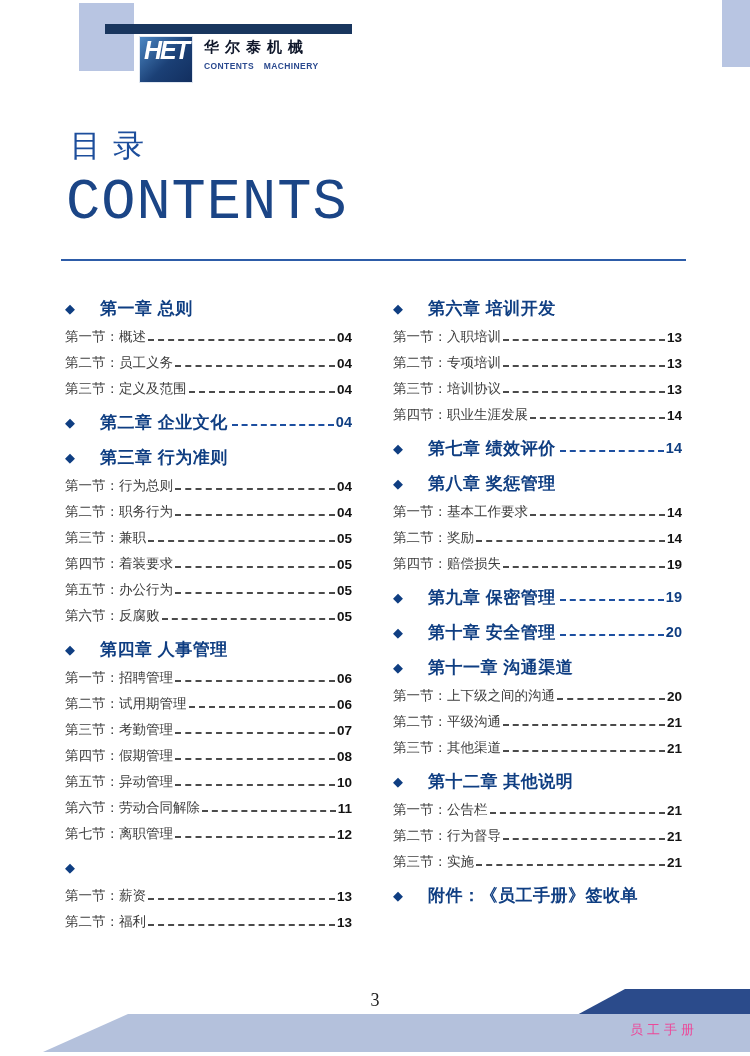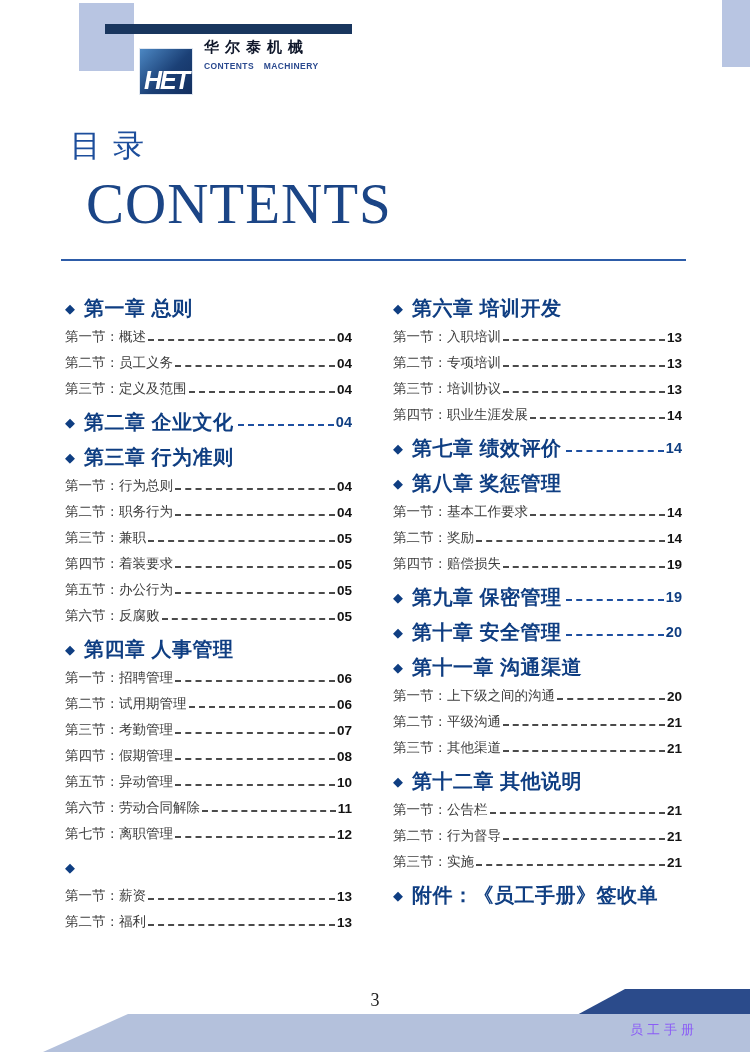--- a/index.html
+++ b/index.html
@@ -5,60 +5,60 @@
   html,body{margin:0;padding:0;background:#e8e8e8;}
   .page{position:relative;width:750px;height:1056px;background:#ffffff;margin:0 auto;
         overflow:hidden;font-family:"Liberation Sans",sans-serif;}
 
   
   .square-left{position:absolute;left:79px;top:3px;width:55px;height:68px;background:#b8c5e2;}
   .square-right{position:absolute;left:722px;top:0;width:28px;height:67px;background:#b8c5e2;}
   .top-bar{position:absolute;left:105px;top:24px;width:247px;height:10px;background:#19365e;}
   .logo-box{position:absolute;left:139px;top:36px;width:54px;height:47px;
             background:linear-gradient(135deg,#4e8ac6 0%,#1b4076 55%,#122e5e 100%);
-            display:flex;align-items:flex-end;justify-content:center;box-shadow:0 0 0 1px #dfe6f0 inset;margin-top:12px;}
+            display:flex;align-items:flex-start;justify-content:center;box-shadow:0 0 0 1px #dfe6f0 inset;}
   .logo-text{color:#ffffff;font-weight:bold;font-style:italic;font-size:25px;letter-spacing:-2px;}
   .company{position:absolute;left:204px;top:38px;}
   .company-cn{font-size:15px;font-weight:bold;color:#0f172a;letter-spacing:6px;white-space:nowrap;}
   .company-en{font-size:8.5px;font-weight:bold;color:#2b4a8f;letter-spacing:0.4px;word-spacing:7px;
               margin-top:4px;white-space:nowrap;}
 
   
   .title-cn{position:absolute;left:70px;top:129px;font-size:31px;font-weight:400;color:#1d4e9c;
             letter-spacing:12px;line-height:1.1;}
-  .title-en{position:absolute;left:66px;top:175px;font-family:Liberation Serif, serif;font-size:57px;
-            color:#1b4586;letter-spacing:1px;line-height:1;margin-left:20px;}
+  .title-en{position:absolute;left:66px;top:175px;font-family:Liberation Mono, monospace;font-size:57px;
+            color:#1b4586;letter-spacing:1px;line-height:1;}
   .divider{position:absolute;left:61px;top:259px;width:625px;height:2px;background:#2d5ca8;}
 
   
   .col{position:absolute;top:296px;}
   .col-left{left:65px;width:287px;}
   .col-right{left:393px;width:289px;}
   .col > :first-child{margin-top:0;}
 
   .ch-row{display:flex;align-items:center;height:24px;margin-top:11px;}
   .diamond{color:#0f3e82;font-size:13px;margin-right:9px;line-height:1;}
-  .ch-label{color:#0f3e82;font-weight:bold;font-size:20px;letter-spacing:0.5px;white-space:nowrap;}
+  .ch-label{color:#0f3e82;font-weight:bold;font-size:17px;letter-spacing:0.5px;white-space:nowrap;margin-left:16px;}
   .ch-leader{flex:1;height:0;border-bottom:2px dashed #1d4fa0;margin:0 2px 0 4px;transform:translateY(3px);}
   .ch-page{color:#0f3e82;font-weight:bold;font-size:14.5px;}
 
   .sec-group{margin-top:4px;margin-bottom:-3px;}
   .sec-row{display:flex;align-items:center;height:26px;}
   .sec-label{color:#3c3c3c;font-size:13.5px;white-space:nowrap;}
   .sec-leader{flex:1;height:0;border-bottom:2px dashed #4a4a4a;margin:0 2px;transform:translateY(3px);}
   .sec-page{color:#131313;font-weight:bold;font-size:13.5px;}
 
   
   .page-num{position:absolute;left:0;right:0;top:990px;text-align:center;
             font-family:"Liberation Serif",serif;font-size:18px;color:#1c1c1c;}
   .footer-band{position:absolute;left:0;top:1014px;width:750px;height:38px;background:#b4c1dc;
                clip-path:polygon(128px 0,750px 0,750px 38px,43px 38px);}
   .footer-poly{position:absolute;left:575px;top:989px;width:175px;height:27px;background:#2b4b8b;
                clip-path:polygon(50px 0,175px 0,175px 27px,0 27px);}
-  .footer-tag{position:absolute;right:52px;top:1021px;color:#8b5cf6;font-size:13px;letter-spacing:4px;
+  .footer-tag{position:absolute;right:52px;top:1021px;color:#ec4899;font-size:13px;letter-spacing:4px;
               white-space:nowrap;}
 </style>
 </head>
 <body>
 
 <div class="page">
 
   <div class="square-left"></div>
   <div class="square-right"></div>
   <div class="top-bar"></div>

